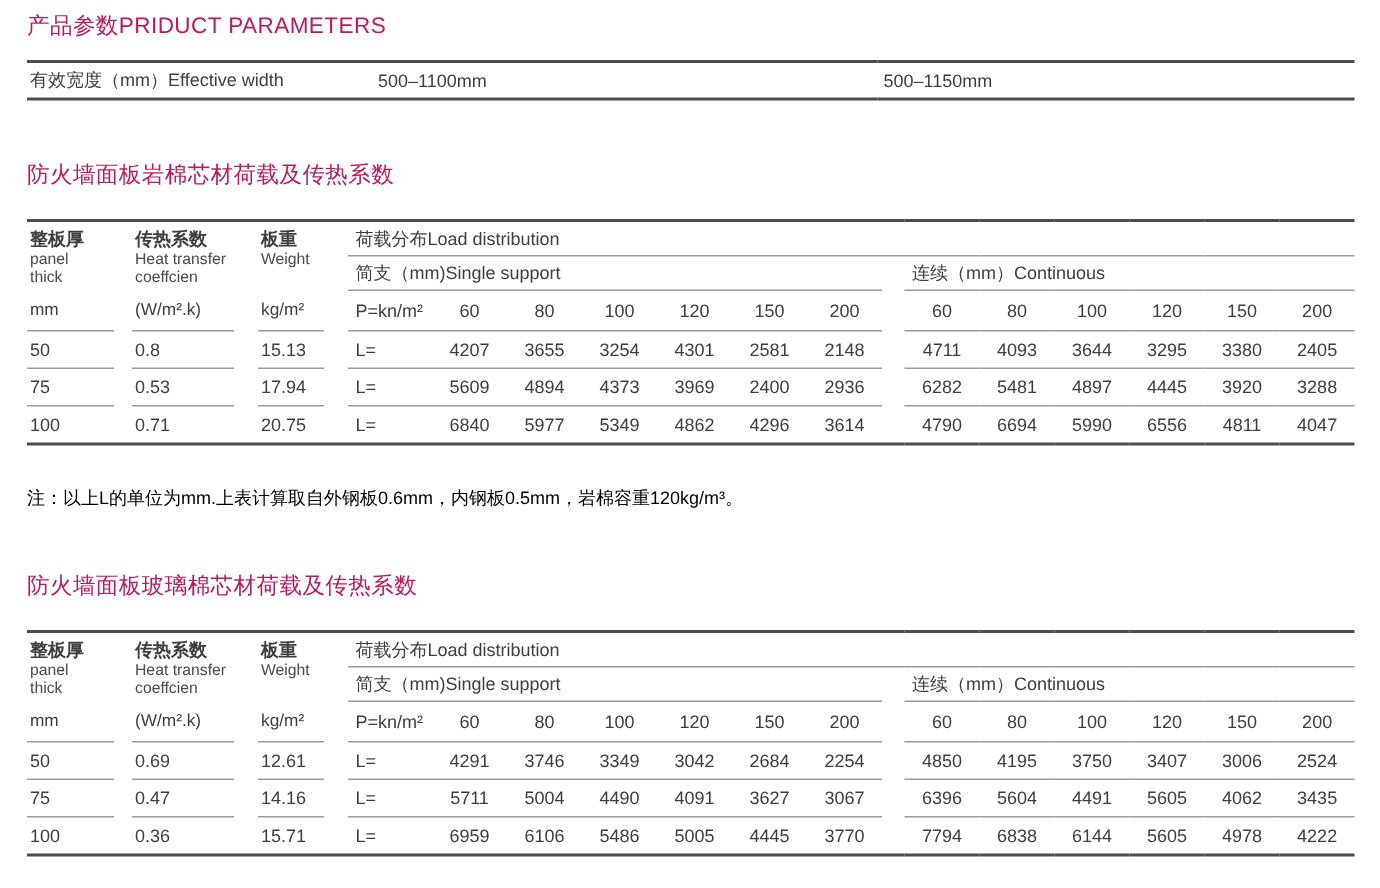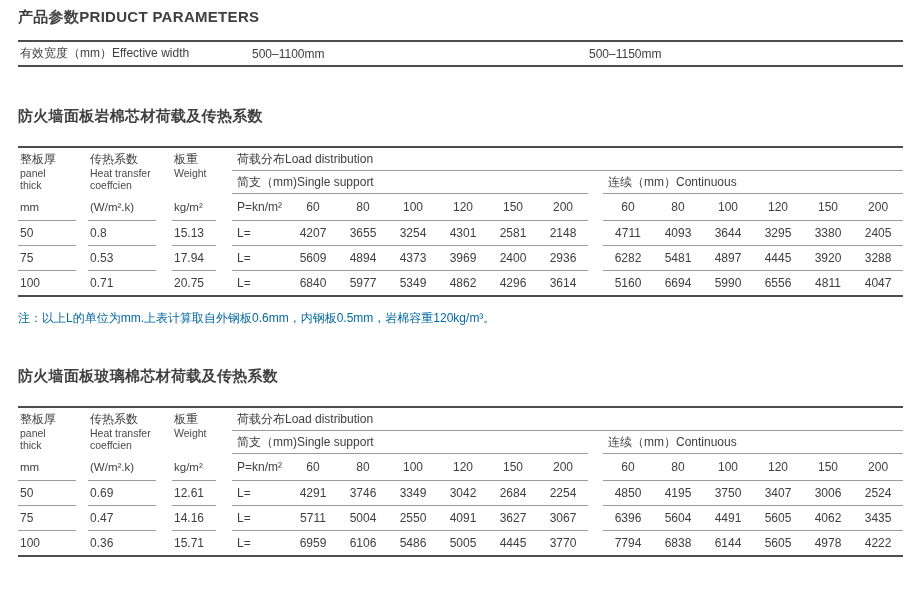--- a/index.html
+++ b/index.html
@@ -4,21 +4,21 @@
 <style>
   html,body { margin:0; padding:0; background:#ffffff; }
   body {
     width:920px; height:592px; overflow:hidden;
     font-family:"Liberation Sans","DejaVu Sans",sans-serif;
     color:#3e3e3e;
   }
   .page { padding:8px 15px 0 18px; width:885px; }
 
   h1, h2 {
-    font-size:15px; font-weight:700; color:#404040;
+    font-size:15px; font-weight:400; color:#be185d;
     letter-spacing:0.3px;
   }
   h1 { margin:0 0 13px 0; }
   h2 { margin:40px 0 20px 0; }
 
   table {
     border-collapse:collapse; table-layout:fixed; width:885px;
     border-top:2px solid #4d4d4d; border-bottom:2px solid #4d4d4d;
   }
   td {
@@ -29,31 +29,31 @@
   .sp { border:none; }
 
   
   .ptable td { height:23px; }
   .ptable .lab { padding-left:2px; }
   .ptable .val { padding-left:4px; }
 
   
   .ltable .hcol { vertical-align:top; padding:4px 0 3px 2px; }
   .hstack { display:flex; flex-direction:column; height:62px; }
-  .hstack .cjk { font-size:12px; line-height:15px; }
+  .hstack .cjk { font-size:12px; line-height:15px;font-weight:bold; }
   .hstack .eng { font-size:10.5px; line-height:12px; color:#4a4a4a; }
   .hstack .unit { font-size:11.5px; line-height:14px; margin-top:auto; }
   .ltable .ghead { padding-left:5px; height:22px; }
   .ltable .pl { padding-left:5px; }
   .ltable .num { text-align:center; }
   .ltable tr.hdr3 td { height:26px; }
   .ltable tr.drow td { height:24px; }
   .ltable .cell { padding-left:2px; }
 
-  .note { font-size:12px; margin:13px 0 0 0; color:#0369a1; }
+  .note { font-size:12px; margin:27px 0 0 0; color:#000000; }
 </style>
 </head>
 <body>
 
 <div class="page">
 
   <h1>产品参数PRIDUCT PARAMETERS</h1>
 
   <table class="ptable">
     <colgroup>
@@ -202,21 +202,21 @@
         <td class="cell">20.75</td>
         <td class="sp"></td>
         <td class="pl">L=</td>
         <td class="num">6840</td>
         <td class="num">5977</td>
         <td class="num">5349</td>
         <td class="num">4862</td>
         <td class="num">4296</td>
         <td class="num">3614</td>
         <td class="sp"></td>
-        <td class="num">5160</td>
+        <td class="num">4790</td>
         <td class="num">6694</td>
         <td class="num">5990</td>
         <td class="num">6556</td>
         <td class="num">4811</td>
         <td class="num">4047</td>
       </tr>
     </tbody>
   </table>
 
   <p class="note">注：以上L的单位为mm.上表计算取自外钢板0.6mm，内钢板0.5mm，岩棉容重120kg/m³。</p>
@@ -322,21 +322,21 @@
       <tr class="drow">
         <td class="cell bb">75</td>
         <td class="sp"></td>
         <td class="cell bb">0.47</td>
         <td class="sp"></td>
         <td class="cell bb">14.16</td>
         <td class="sp"></td>
         <td class="pl bb">L=</td>
         <td class="num bb">5711</td>
         <td class="num bb">5004</td>
-        <td class="num bb">2550</td>
+        <td class="num bb">4490</td>
         <td class="num bb">4091</td>
         <td class="num bb">3627</td>
         <td class="num bb">3067</td>
         <td class="sp"></td>
         <td class="num bb">6396</td>
         <td class="num bb">5604</td>
         <td class="num bb">4491</td>
         <td class="num bb">5605</td>
         <td class="num bb">4062</td>
         <td class="num bb">3435</td>

